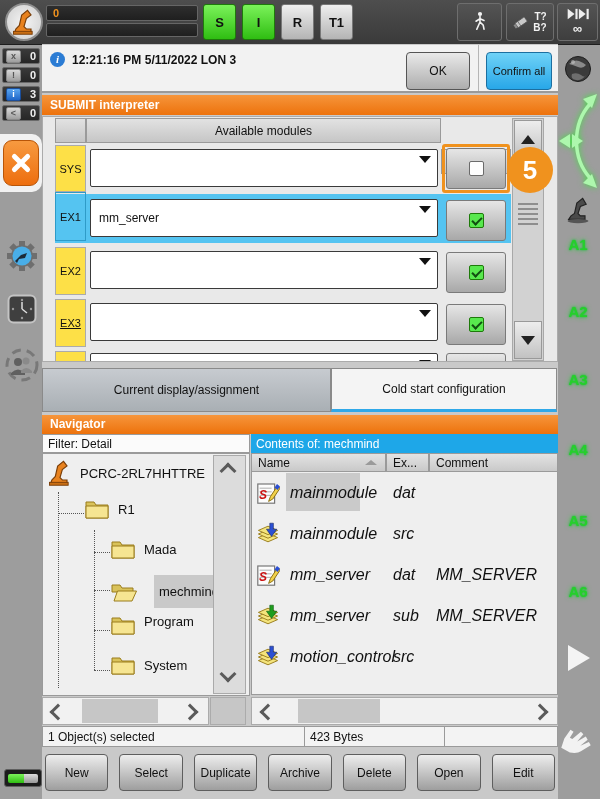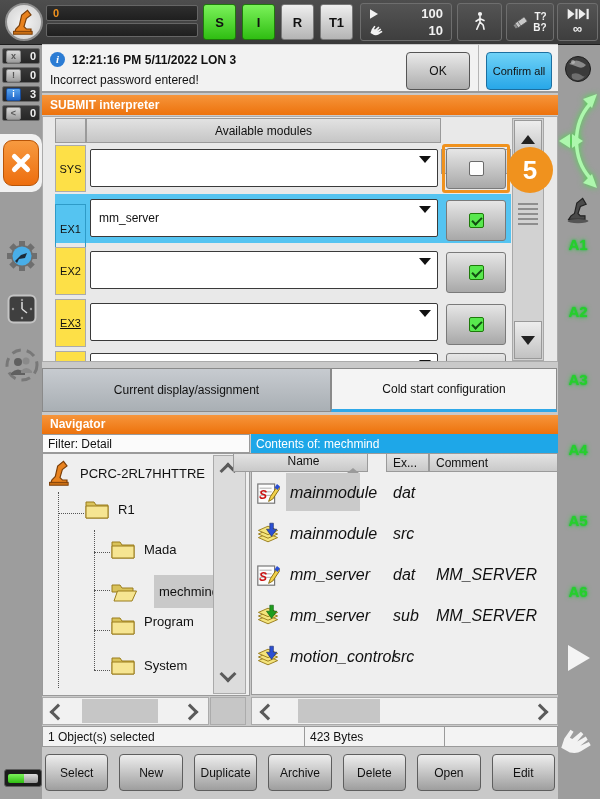--- a/index.html
+++ b/index.html
@@ -82,34 +82,20 @@
     </svg>
   </div>
   <div class="abs progf" style="top:5px;width:152px;height:16px;">0</div>
   <div class="abs progf" style="top:23px;width:152px;height:14px;"></div>
   <div class="abs" style="left:203px;top:4px;display:flex;gap:6px;">
     <div class="stkey on">S</div>
     <div class="stkey on">I</div>
     <div class="stkey off">R</div>
     <div class="stkey off">T1</div>
   </div>
-  <div class="abs tbbtn" style="left:360px;top:3px;width:92px;height:38px;">
-    <div style="display:flex;flex-direction:column;gap:2px;width:100%;padding:0 8px;">
-      <div style="display:flex;align-items:center;justify-content:space-between;">
-        <span class="tri-r" style="transform:scale(.8);"></span>
-        <span style="font-weight:bold;font-size:13px;">100</span>
-      </div>
-      <div style="display:flex;align-items:center;justify-content:space-between;">
-        <svg width="15" height="11" viewBox="0 0 26 22">
-            <path d="M1 16 l7 4 q6 1 9-1 l8-5 -1.5-2.5 -7 3 6-5 -1.5-2.5 -7 4 5-6 -2-2 -7 6 -2-1 3-5 -2.5-1.5 -5 7 z" fill="#F2F2F2"></path>
-          </svg>
-        <span style="font-weight:bold;font-size:13px;">10</span>
-      </div>
-    </div>
-  </div>
   <div class="abs tbbtn" style="left:457px;top:3px;width:45px;height:38px;">
     <svg width="16" height="26" viewBox="0 0 20 28">
       <circle cx="10" cy="4" r="2.6" fill="#F2F2F2"></circle>
       <path d="M10 7 v7 M10 10 l-5 3 M10 10 l5 2 M10 14 l-4 9 M10 14 l4 4 1 5" stroke="#F2F2F2" stroke-width="2" fill="none" stroke-linecap="round"></path>
     </svg>
   </div>
   <div class="abs tbbtn" style="left:506px;top:3px;width:48px;height:38px;gap:4px;">
     <svg width="16" height="16" viewBox="0 0 20 20">
       <g transform="rotate(-35 10 10)">
         <rect x="3" y="7" width="14" height="7" rx="1" fill="#C8C8C8" stroke="#555"></rect>
@@ -241,21 +227,20 @@
   <svg width="32" height="27" viewBox="0 0 26 22">
       <path d="M1 16 l7 4 q6 1 9-1 l8-5 -1.5-2.5 -7 3 6-5 -1.5-2.5 -7 4 5-6 -2-2 -7 6 -2-1 3-5 -2.5-1.5 -5 7 z" fill="#F2F2F2"></path>
     </svg>
 </div>
 
 <div class="abs" id="msgbar">
   <div class="abs" style="left:8px;top:7px;display:flex;align-items:center;gap:7px;">
     <span class="infoi">i</span>
     <span style="font-weight:bold;font-size:12px;">12:21:16 PM 5/11/2022 LON 3</span>
   </div>
-  <div class="abs" style="left:8px;top:28px;font-size:12px;">Incorrect password entered!</div>
   <div class="abs" style="left:436px;top:0;width:1px;height:46px;background:#B5B5B5;"></div>
 </div>
 <div class="abs okbtn">OK</div>
 <div class="abs cfbtn">Confirm all</div>
 
 <div class="abs ohdr" style="top:95px;">SUBMIT interpreter</div>
 <div class="abs" id="tblbg"></div>
 
 <div class="abs th" style="left:55px;width:31px;"></div>
 <div class="abs th" style="left:86px;width:355px;">Available modules</div>
@@ -279,21 +264,21 @@
 <div class="abs ddrop" style="left:90px;top:149px;">
     <span></span>
     <span class="ddarr"></span>
   </div>
 <div class="abs" style="left:442px;top:144px;width:68px;height:49px;border:3px solid #F0921E;border-radius:3px;box-sizing:border-box;z-index:10;"></div>
 <div class="abs cbbtn" style="left:446px;top:148px;">
     <span class="cbin"></span>
   </div>
 
 <div class="abs" style="left:55px;top:194px;width:456px;height:49px;background:#55C4F1;"></div>
-<div class="abs rowlab" style="left:55px;top:204px;height:49px;background:transparent;border-color:#2E9BC8;">EX1</div>
+<div class="abs rowlab" style="left:55px;top:192px;height:49px;background:transparent;border-color:#2E9BC8;">EX1</div>
 <div class="abs ddrop" style="left:90px;top:199px;">
     <span>mm_server</span>
     <span class="ddarr"></span>
   </div>
 <div class="abs cbbtn checked" style="left:446px;top:200px;">
     <span class="cbin"></span>
   </div>
 
 <div class="abs rowlab" style="left:55px;top:247px;height:48px;">EX2</div>
 <div class="abs ddrop" style="left:90px;top:251px;">
@@ -384,21 +369,21 @@
       <path d="M2 8 h22 v12 h-22 z" fill="#F6E592" stroke="#9A7D1C"></path>
   </svg>
   <span class="treelbl">System</span>
 </div>
 
 <div class="abs" style="left:213px;top:455px;width:33px;height:239px;background:#DCDCDC;border:1px solid #AAA;box-sizing:border-box;"></div>
 <div class="abs" style="left:222px;top:465px;"><span class="chev u"></span></div>
 <div class="abs" style="left:222px;top:668px;"><span class="chev d"></span></div>
 
 <div class="abs panel" style="left:251px;width:307px;height:242px;"></div>
-<div class="abs colh" style="left:233px;width:135px;flex-direction:column;">
+<div class="abs colh" style="left:251px;width:135px;">
     <span>Name</span>
     <span style="margin-left:auto;margin-right:8px;width:0;height:0;border-left:6px solid transparent;border-right:6px solid transparent;border-bottom:5px solid #9A9A9A;"></span>
   </div>
 <div class="abs colh" style="left:386px;width:43px;">
     <span>Ex...</span>
   </div>
 <div class="abs colh" style="left:429px;width:129px;">
     <span>Comment</span>
   </div>
 
@@ -485,20 +470,20 @@
 <div class="abs hsb" style="left:251px;width:307px;"></div>
 <div class="abs hgrip" style="left:298px;width:82px;"></div>
 <div class="abs" style="left:262px;top:706px;"><span class="chev l"></span></div>
 <div class="abs" style="left:534px;top:706px;"><span class="chev r"></span></div>
 
 <div class="abs statcell" style="left:42px;width:263px;">1 Object(s) selected</div>
 <div class="abs statcell" style="left:304px;width:141px;">423 Bytes</div>
 <div class="abs statcell" style="left:444px;width:114px;"></div>
 
 <div class="abs" id="skbar">
+  <div class="skbtn">New</div>
   <div class="skbtn">Select</div>
-  <div class="skbtn">New</div>
   <div class="skbtn">Duplicate</div>
   <div class="skbtn">Archive</div>
   <div class="skbtn">Delete</div>
   <div class="skbtn">Open</div>
   <div class="skbtn">Edit</div>
 </div>
 
 </body></html>

